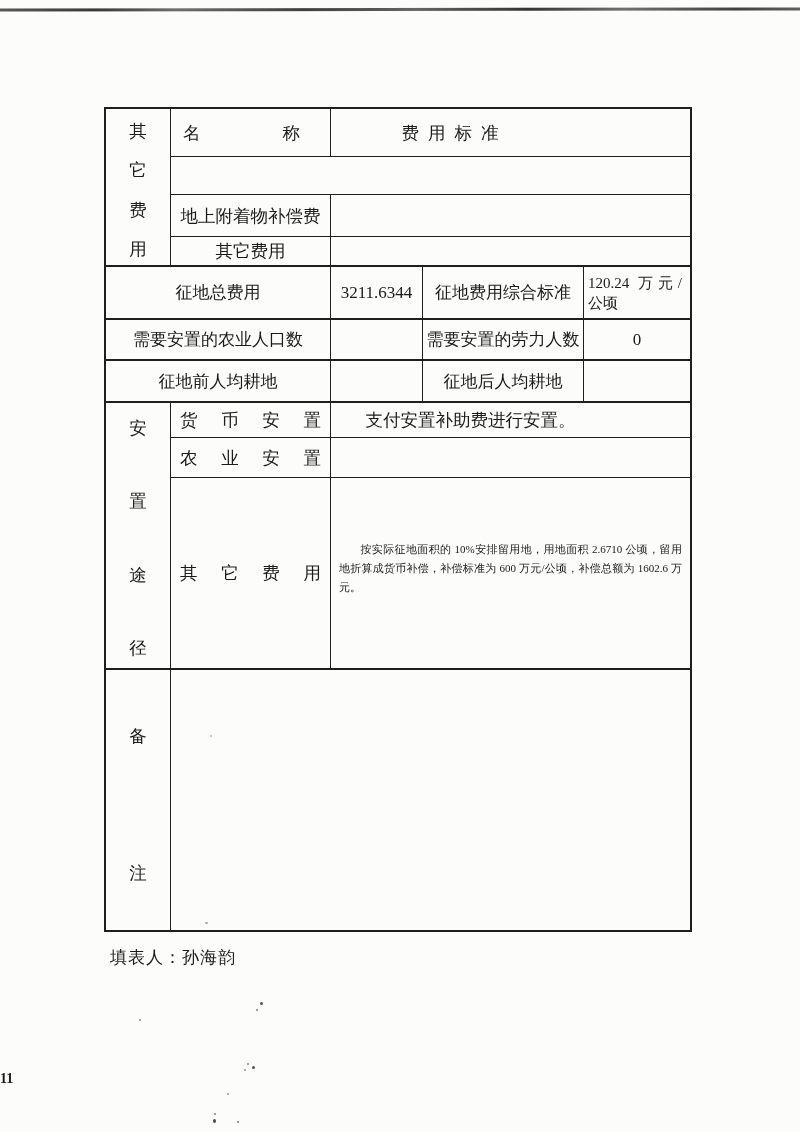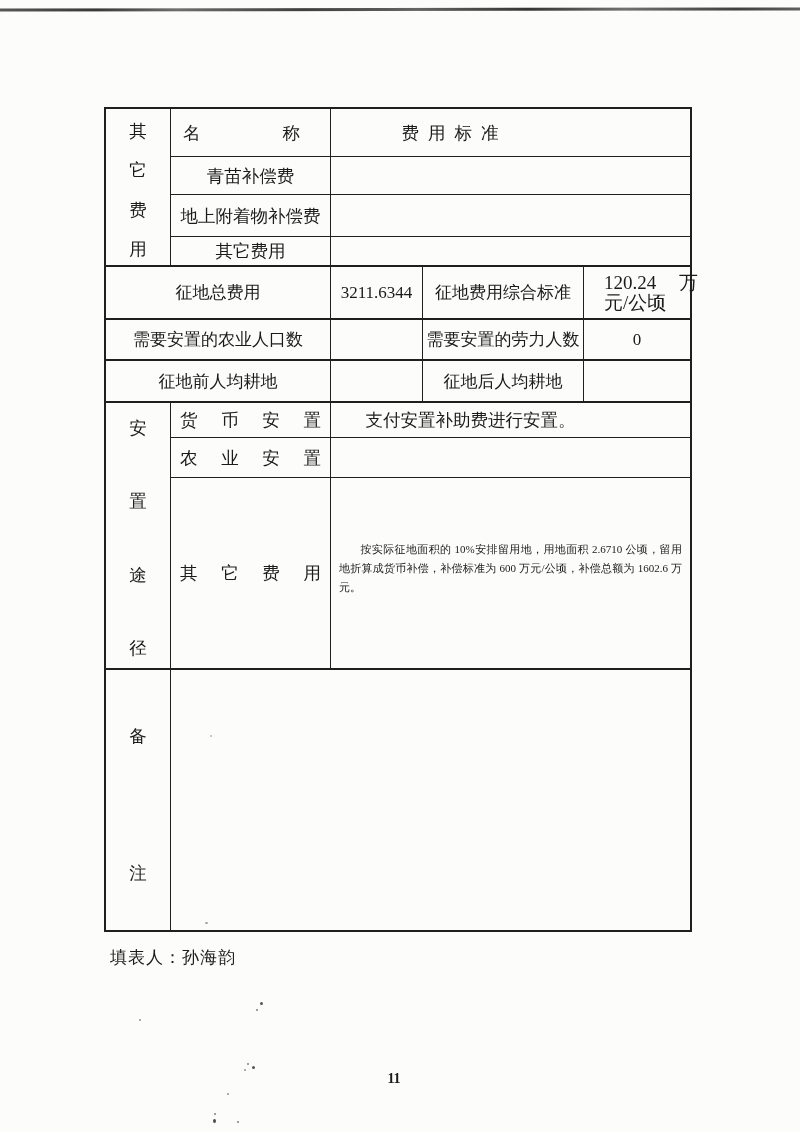--- a/index.html
+++ b/index.html
@@ -57,38 +57,38 @@
   .ctr { justify-content: center; text-align: right; }
   .std-span { letter-spacing: 9px; position: relative; left: -56px; white-space: nowrap; }
   .pay-span { position: relative; left: -40px; }
   
   .r4 { display: flex; border-bottom: 2.3px solid #1f1f1f; font-size: 17px; }
   .r4 .c1 { flex: 0 0 225px; border-right: 1.6px solid #1f1f1f; }
   .r4 .c2 { flex: 0 0 92px;  border-right: 1.6px solid #1f1f1f; }
   .r4 .c3 { flex: 0 0 161px; border-right: 1.6px solid #1f1f1f; }
   .r4 .c4 { flex: 1; }
   .wrapv {
-    display: block; width: 94px; margin-left: 20px;
+    display: block; width: 94px; margin-left: 4px;
     word-break: break-all; text-align: justify;
-    font-size: 19px; line-height: 20px;
+    font-size: 15px; line-height: 20px;
   }
   .para-cell { align-items: flex-start; }
   .para {
     padding: 62px 8px 0 8px;
     font-size: 11px; line-height: 19px;
     text-indent: 1.95em; text-align: justify;
     width: 100%;
   }
   .remarks-cell { flex: 1; }
 
   
   .filler { position: absolute; left: 110px; top: 946px; font-size: 17px; letter-spacing: 1px; }
   .pagenum {
     position: absolute; left: 0; top: 1071px; width: 788px;
-    text-align: center; font-size: 14px; font-weight: bold;
+    font-size: 14px; font-weight: bold;
     font-family: "Liberation Serif", "DejaVu Serif", serif;
   }
 </style>
 </head>
 <body>
 
 <div class="page">
 
   <div class="scan-top-line"></div>
 
@@ -117,23 +117,20 @@
       <div class="grid">
         <div class="r" style="height:48px">
           <div class="c name">
             <span class="jlabel hdr">名称</span>
           </div>
           <div class="c val ctr">
             <span class="std-span">费用标准</span>
           </div>
         </div>
         <div class="r" style="height:38px">
-          <div class="c name ctr">
-            <span>青苗补偿费</span>
-          </div>
           <div class="c val">
             <span></span>
           </div>
         </div>
         <div class="r" style="height:42px">
           <div class="c name ctr">
             <span>地上附着物补偿费</span>
           </div>
           <div class="c val">
             <span></span>

